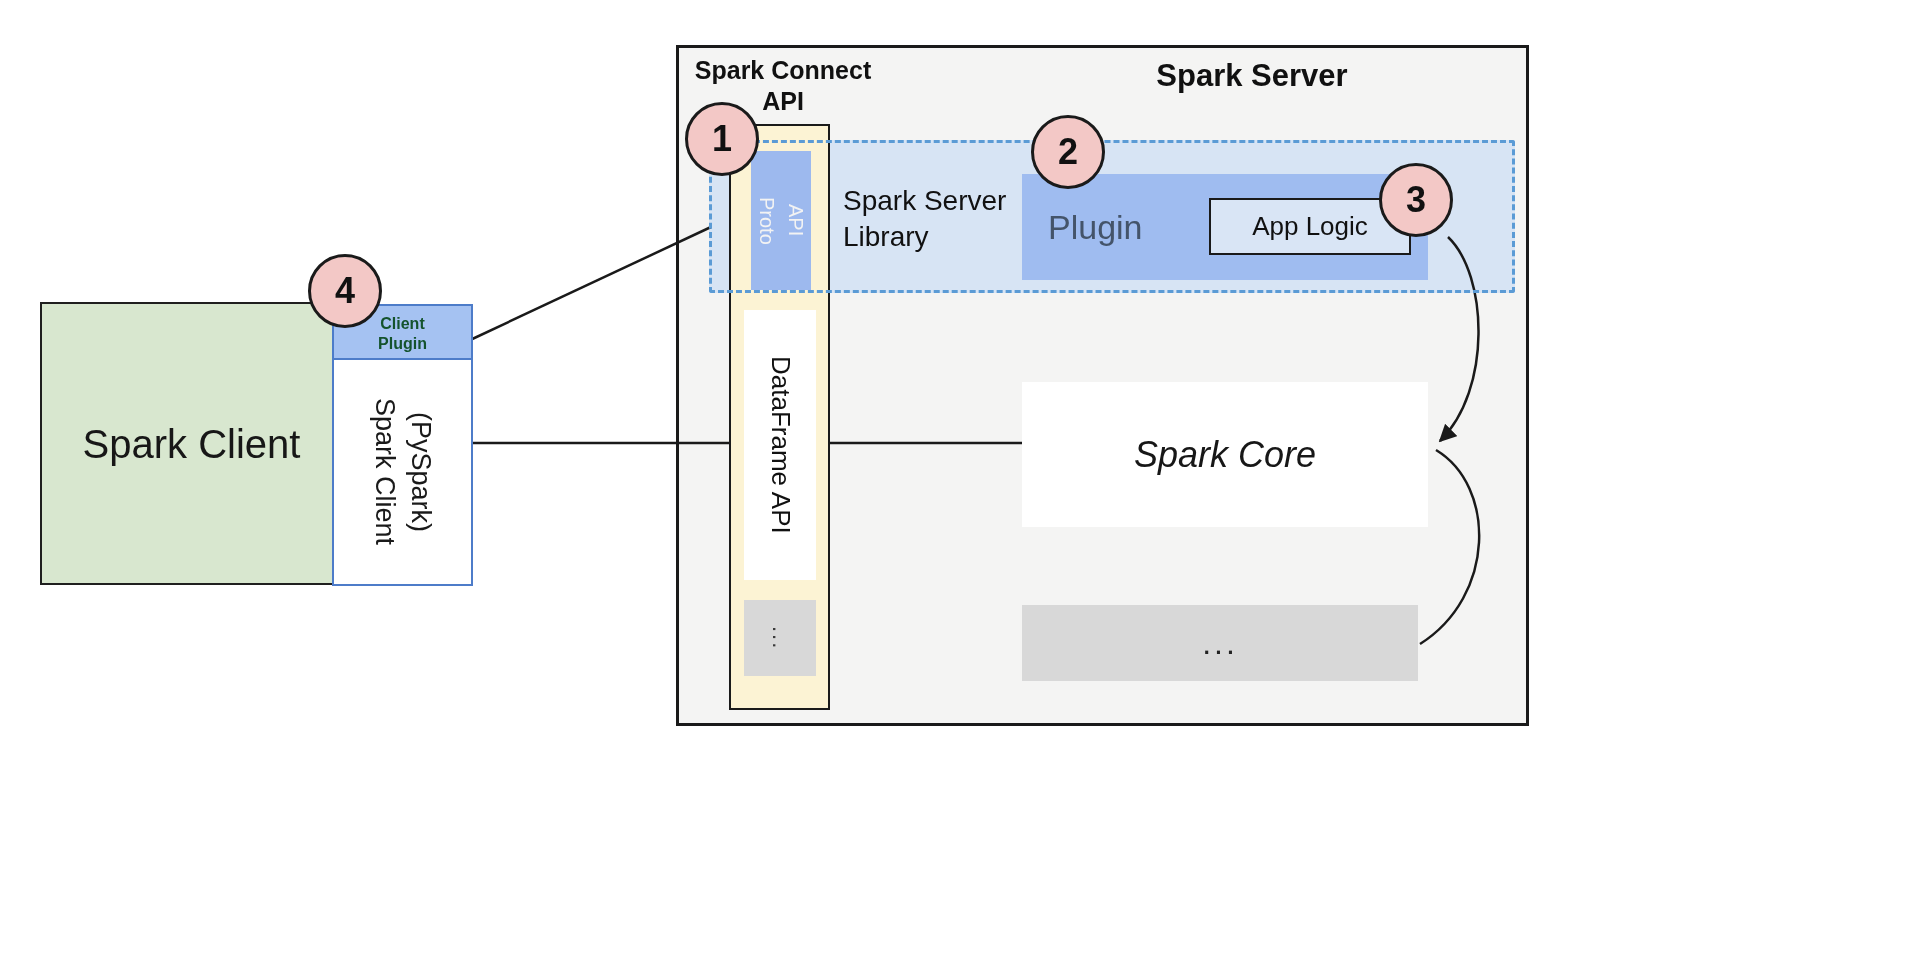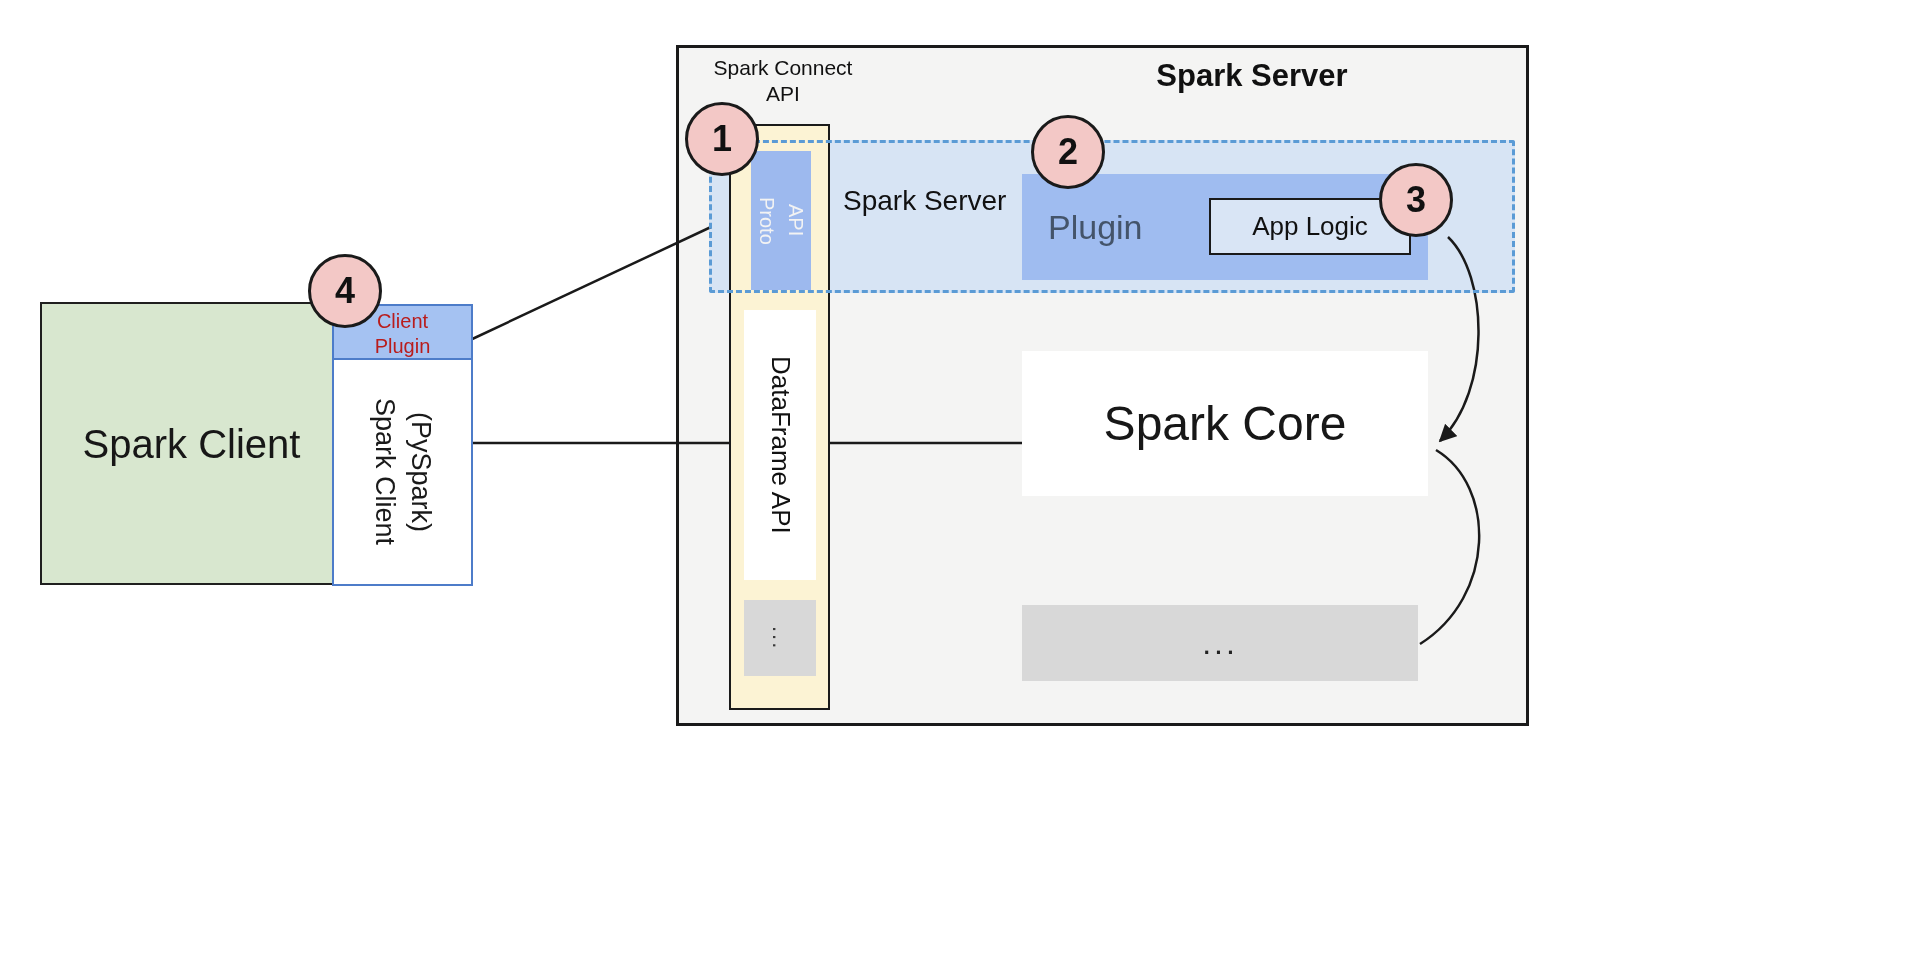--- a/index.html
+++ b/index.html
@@ -9,31 +9,31 @@
   .abs { position:absolute; }
   .center { display:flex; align-items:center; justify-content:center; }
 
   
   .green-box { left:40px; top:302px; width:299px; height:279px;
     background:#d8e7cf; border:2px solid #1f1f1f; z-index:3; text-align:center; }
   .big-label { font-size:40px; line-height:1.45; color:#171717; }
 
   .pkg-box { left:332px; top:304px; width:137px; height:56px;
     background:#a5c2f2; border:2px solid #4d7cc9; z-index:4; text-align:center;
-    font-size:20px; line-height:1.25; color:#b91c1c; }
+    font-size:16px; line-height:1.25; color:#14532d;font-weight:bold; }
   .client-box { left:332px; top:358px; width:137px; height:224px;
     background:#ffffff; border:2px solid #4d7cc9; z-index:4; }
 
   
   .server-box { left:676px; top:45px; width:853px; height:681px;
     background:#f4f4f3; border:3px solid #1a1a1a; z-index:1; box-sizing:border-box; }
   .server-title { left:1102px; top:58px; width:300px; z-index:5; text-align:center;
     font-size:31px; font-weight:bold; color:#111; }
   .connect-api-label { left:677px; top:55px; width:212px; z-index:5; text-align:center;
-    font-size:21px; line-height:1.25; color:#111; }
+    font-size:25px; line-height:1.25; color:#111;font-weight:bold; }
 
   .cream-box { left:729px; top:124px; width:101px; height:586px;
     background:#fcf3d4; border:2px solid #1a1a1a; z-index:3; box-sizing:border-box; }
 
   .lib-fill { left:709px; top:140px; width:806px; height:153px;
     background:#d7e4f4; z-index:2; }
   .lib-dash { left:709px; top:140px; width:806px; height:153px;
     border:3px dashed #5b9bd5; border-radius:3px; z-index:6; box-sizing:border-box; }
   .lib-label { left:843px; top:183px; width:230px; z-index:6;
     font-size:28px; line-height:1.3; color:#111; text-align:left; }
@@ -50,22 +50,22 @@
     box-sizing:border-box; }
 
   .df-box { left:744px; top:310px; width:72px; height:270px;
     background:#ffffff; z-index:4; }
   .df-text { font-size:26px; color:#111; }
 
   .stack-more-box { left:744px; top:600px; width:72px; height:76px;
     background:#d8d8d8; z-index:4; }
   .stack-more-text { font-size:22px; letter-spacing:2px; color:#3a3a3a; }
 
-  .core-box { left:1022px; top:351px; width:406px; height:145px;
-    background:#ffffff; z-index:4; font-size:48px; color:#171717; }
+  .core-box { left:1022px; top:382px; width:406px; height:145px;
+    background:#ffffff; z-index:4; font-size:36px; color:#171717;font-style:italic; }
   .core-more-box { left:1022px; top:605px; width:396px; height:76px;
     background:#d8d8d8; z-index:4; font-size:32px; letter-spacing:3px; color:#222; }
 
   
   .badge { width:74px; height:74px; border-radius:50%;
     background:#f3c8c6; border:3px solid #1a1a1a; z-index:7; box-sizing:border-box;
     display:flex; align-items:center; justify-content:center;
     font-size:36px; font-weight:bold; color:#111; }
   .badge1 { left:685px; top:102px; }
   .badge2 { left:1031px; top:115px; }
@@ -168,20 +168,21 @@
     <div class="vwrap">
       <div class="vtext proto-text">
         <span>Proto</span>
         <span>API</span>
       </div>
     </div>
   </div>
 
   <div class="abs lib-label">
     <div>Spark Server</div>
+    <div>Library</div>
   </div>
 
   <div class="abs badge badge1">1</div>
   <div class="abs badge badge2">2</div>
   <div class="abs badge badge3">3</div>
   <div class="abs badge badge4">4</div>
 
 </div>
 
 </body></html>

